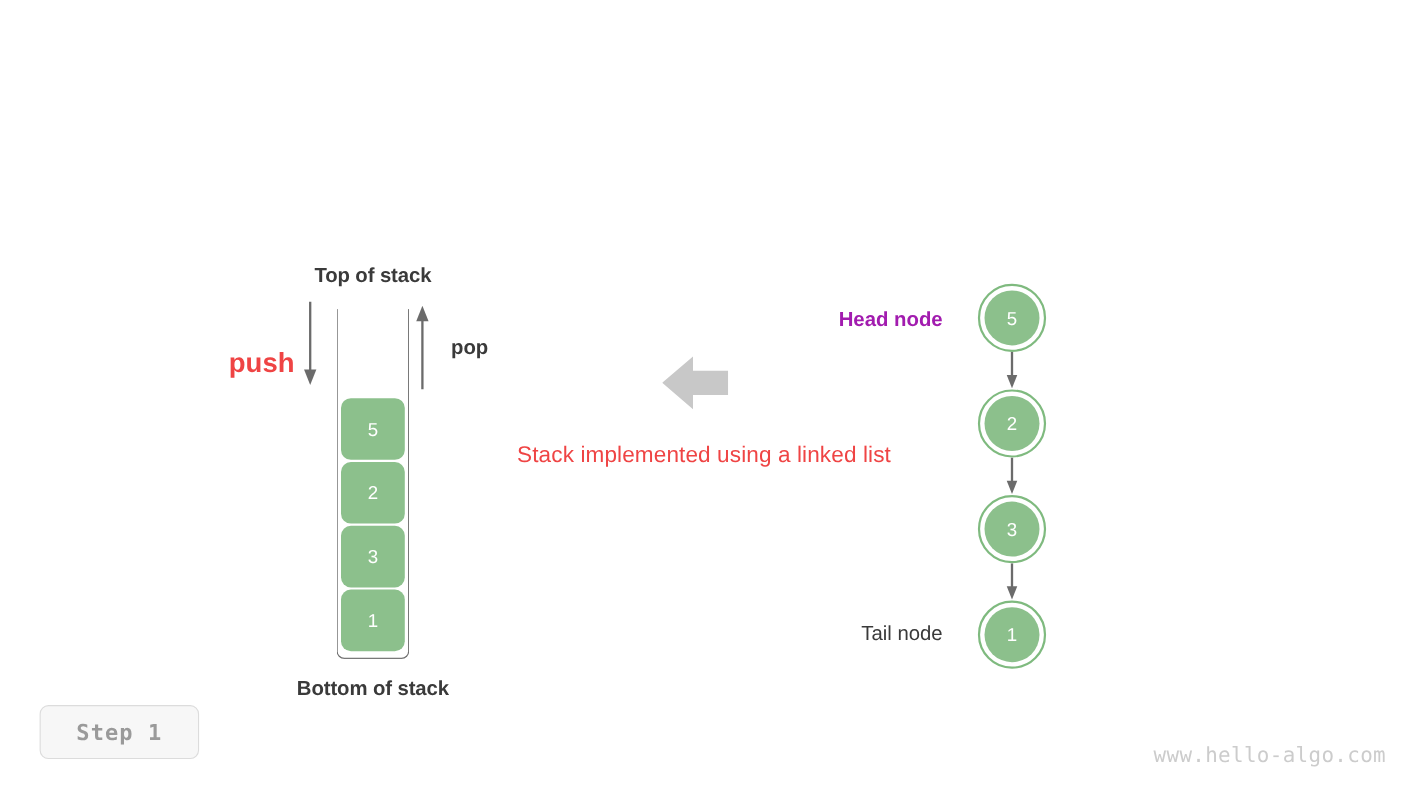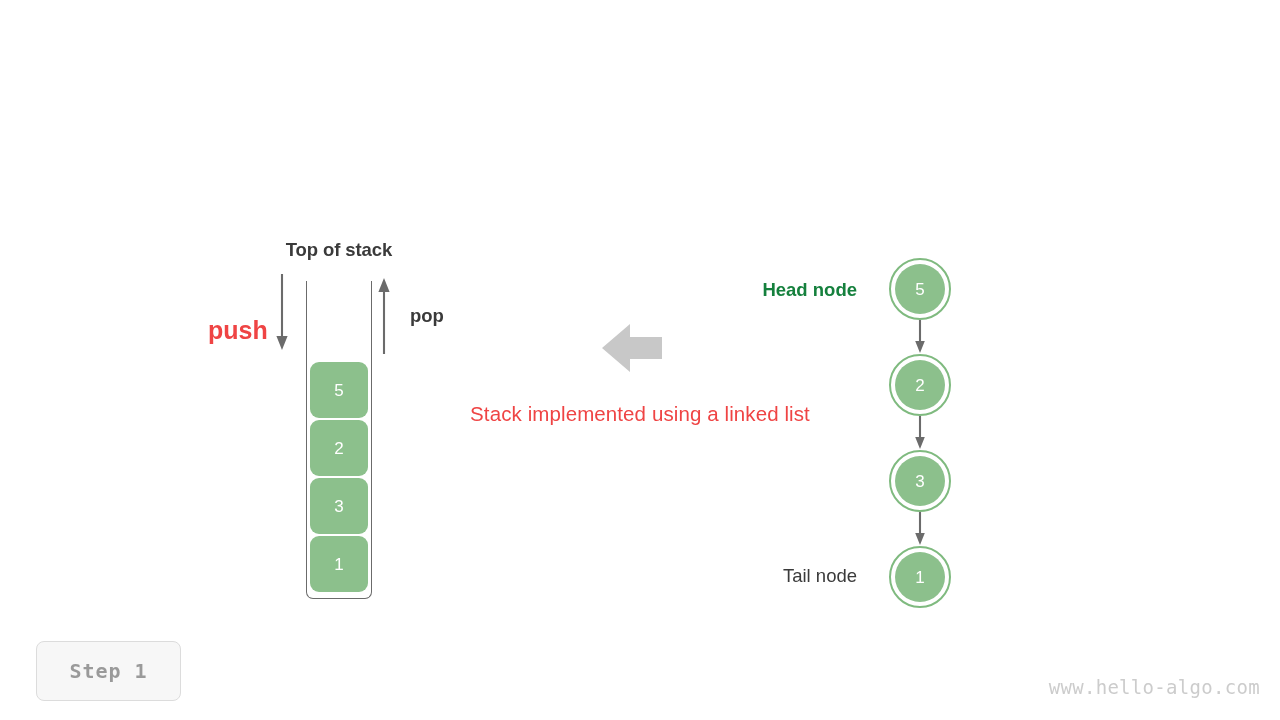--- a/index.html
+++ b/index.html
@@ -144,34 +144,34 @@
     width: 16px;
     height: 34px;
   }
   .ll-gap { height: 34px; }
 
   #head-node-label {
     left: 700px; top: 279px; width: 157px;
     text-align: right;
     font-size: 18.5px;
     font-weight: bold;
-    color: #15803d;
+    color: #a21caf;
   }
   #tail-node-label {
     left: 700px; top: 565px; width: 157px;
     text-align: right;
     font-size: 18.5px;
     font-weight: normal;
     color: #3a3a3a;
   }
 
   
   #step-badge {
     left: 36px; top: 641px;
-    width: 145px; height: 60px;
+    width: 145px; height: 49px;
     border: 1.4px solid #dcdcdc;
     border-radius: 8px;
     background: #f7f7f7;
     display: flex;
     align-items: center;
     justify-content: center;
     font-family: "DejaVu Sans Mono", monospace;
     font-size: 20px;
     font-weight: bold;
     color: #9a9a9a;
@@ -215,20 +215,21 @@
 
   <div class="abs" id="stack-container"></div>
 
   <div id="stack-cells">
     <div class="stack-cell">5</div>
     <div class="stack-cell">2</div>
     <div class="stack-cell">3</div>
     <div class="stack-cell">1</div>
   </div>
 
+  <div class="abs" id="bottom-of-stack-label">Bottom of stack</div>
 </div>
 
 <div class="abs" id="center-arrow">
   <svg width="60" height="56" viewBox="0 0 60 56">
     <polygon points="0,28 28,4 28,17 60,17 60,39 28,39 28,52" fill="#c8c8c8"></polygon>
   </svg>
 </div>
 
 <div class="abs" id="center-caption">Stack implemented using a linked list</div>
 

